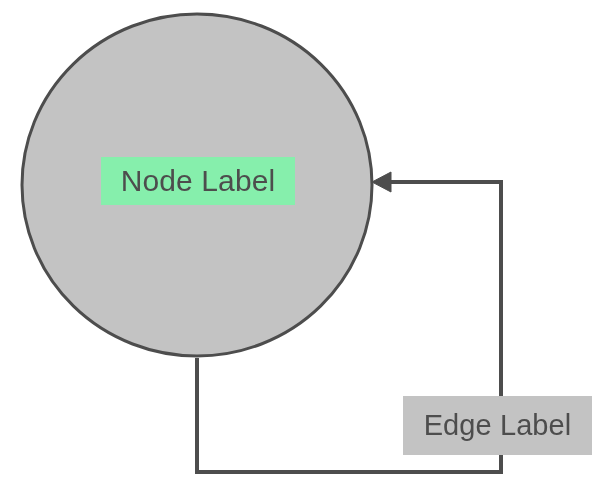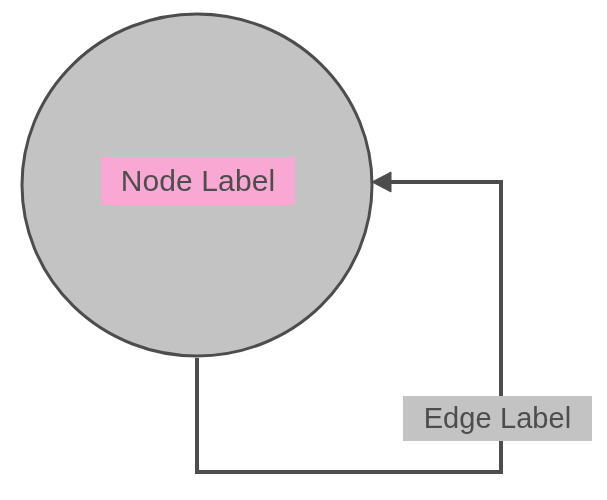--- a/index.html
+++ b/index.html
@@ -42,41 +42,41 @@
     top: 157px;
     width: 194px;
     height: 48px;
     background: #e6e6e6;
     font-size: 30px;
   }
   #edge-label-chip {
     left: 403px;
     top: 396px;
     width: 189px;
-    height: 45px;
+    height: 59px;
     background: #c3c3c3;
     font-size: 29px;
   }
 </style>
 </head>
 <body>
 
 <div id="canvas" style="background: rgb(255, 255, 255);">
 
   <svg id="diagram-svg" viewBox="0 0 607 500">
 
     <polyline id="edge-path" points="197,358 197,472 501,472 501,182 390,182" fill="none" stroke="#4d4d4d" stroke-width="4" stroke-linecap="butt" stroke-linejoin="miter"></polyline>
 
     <polygon id="edge-arrowhead" points="372,182 391,172 391,192" fill="#4d4d4d" stroke="#4d4d4d" stroke-width="1" stroke-linejoin="miter"></polygon>
 
     <ellipse id="node-shape" cx="197" cy="185" rx="175" ry="171" fill="#c3c3c3" stroke="#4d4d4d" stroke-width="3"></ellipse>
 
   </svg>
 
-  <div class="label-chip" id="node-label-chip" style="background: #f9a8d4; color: rgb(77, 77, 77);">
+  <div class="label-chip" id="node-label-chip" style="background: #86efac; color: rgb(77, 77, 77);">
     <span>Node Label</span>
   </div>
 
   <div class="label-chip" id="edge-label-chip" style="background: rgb(195, 195, 195); color: rgb(77, 77, 77);">
     <span>Edge Label</span>
   </div>
 
 </div>
 
 </body></html>

